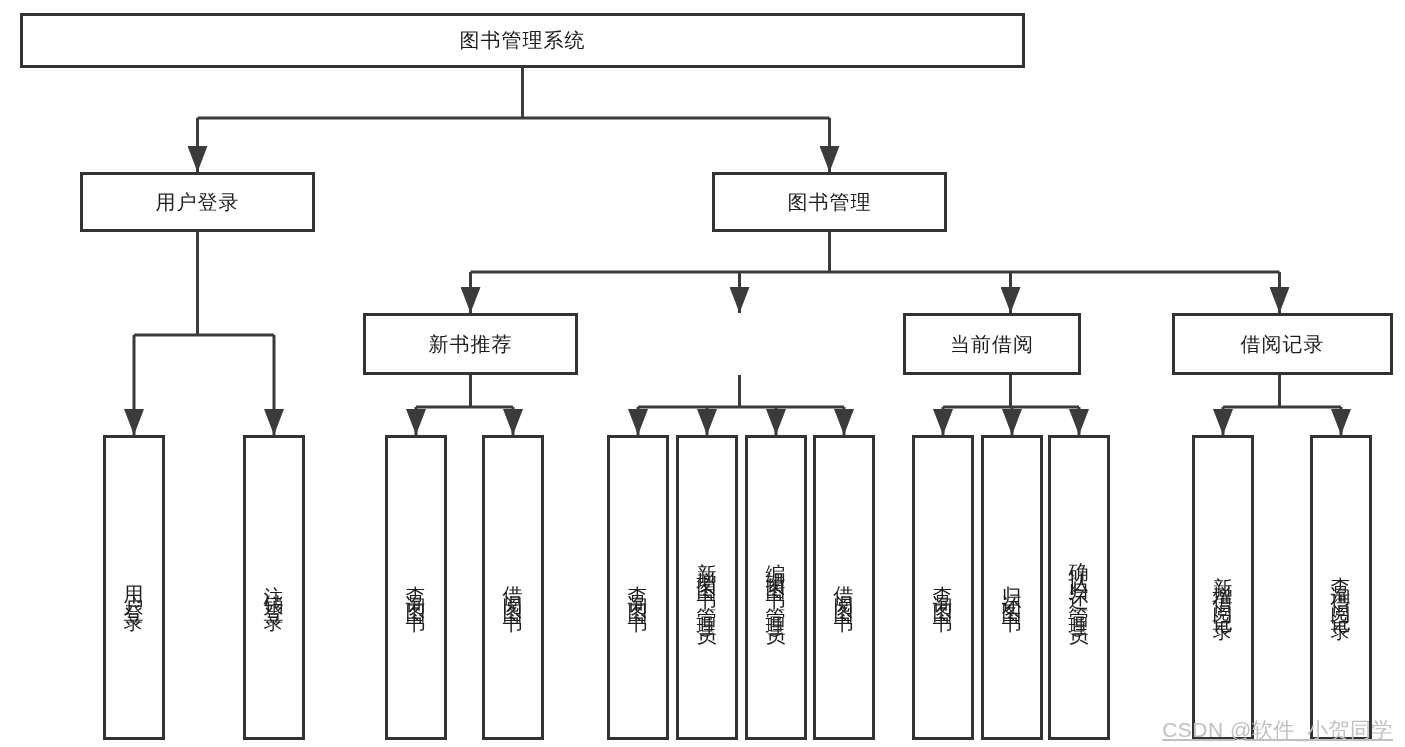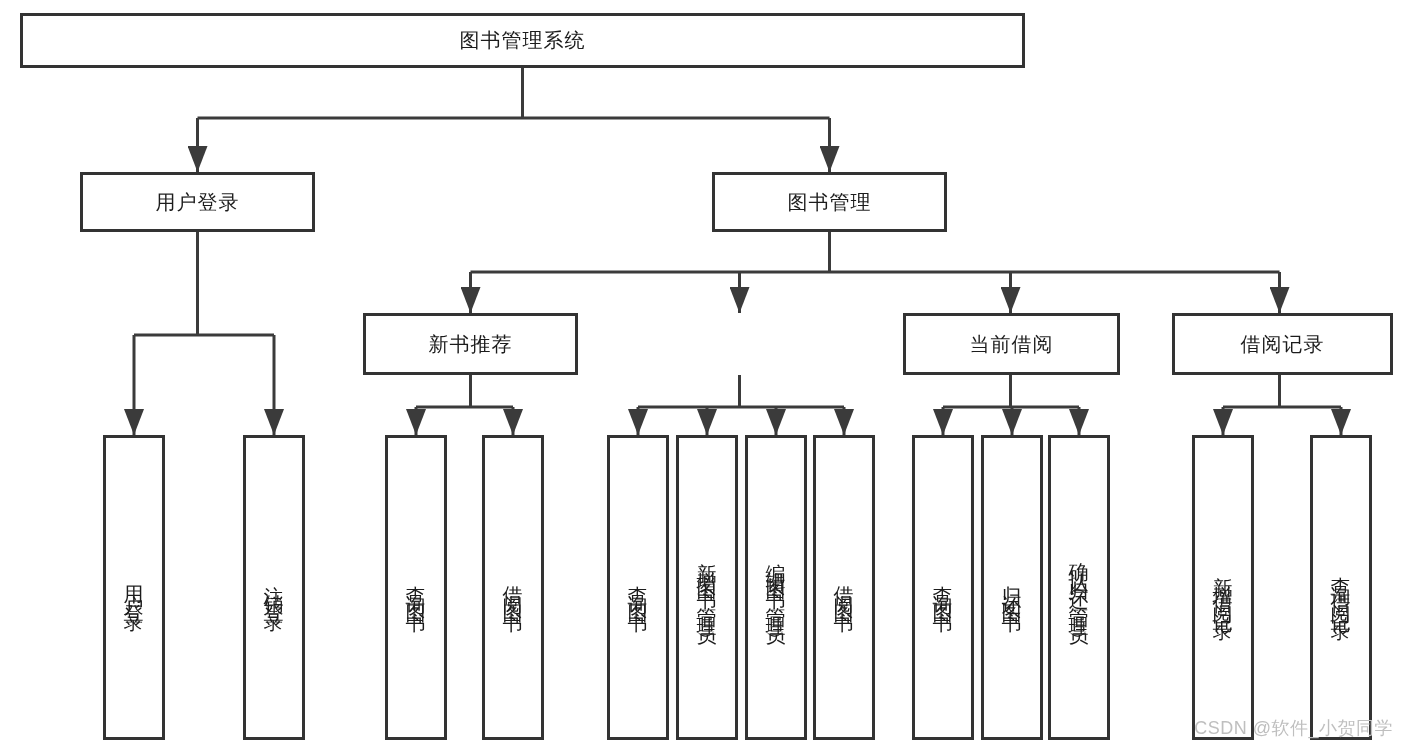--- a/index.html
+++ b/index.html
@@ -58,26 +58,27 @@
     text-orientation: mixed;
     font-size: 20px;
     line-height: 1;
     letter-spacing: 9px;
     white-space: nowrap;
   }
   .watermark {
     position: absolute;
     top: 716px;
     right: 12px;
-    font-size: 18px;
+    font-size: 21px;
     color: var(--watermark);
     letter-spacing: 0.5px;
     z-index: 3;
     pointer-events: none;
     white-space: nowrap;
+    text-decoration: underline;
   }
 </style>
 </head>
 <body>
 
 <div class="stage">
 
   <svg class="connectors" width="1405" height="747" viewBox="0 0 1405 747">
     <defs>
       <marker id="arrow" markerUnits="userSpaceOnUse" markerWidth="26" markerHeight="20" viewBox="0 0 26 20" refX="26" refY="10" orient="auto">
@@ -126,21 +127,21 @@
   <div class="node" style="left:80px; top:172px; width:235px; height:60px;">
     <span class="hlabel">用户登录</span>
   </div>
   <div class="node" style="left:712px; top:172px; width:235px; height:60px;">
     <span class="hlabel">图书管理</span>
   </div>
 
   <div class="node" style="left:363px; top:313px; width:215px; height:62px;">
     <span class="hlabel">新书推荐</span>
   </div>
-  <div class="node" style="left:903px; top:313px; width:217px; height:62px;">
+  <div class="node" style="left:903px; top:313px; width:178px; height:62px;">
     <span class="hlabel">当前借阅</span>
   </div>
   <div class="node" style="left:1172px; top:313px; width:221px; height:62px;">
     <span class="hlabel">借阅记录</span>
   </div>
 
   <div class="node leaf" style="left:103px;">
     <span class="vtext">用户登录</span>
   </div>
   <div class="node leaf" style="left:243px;">

